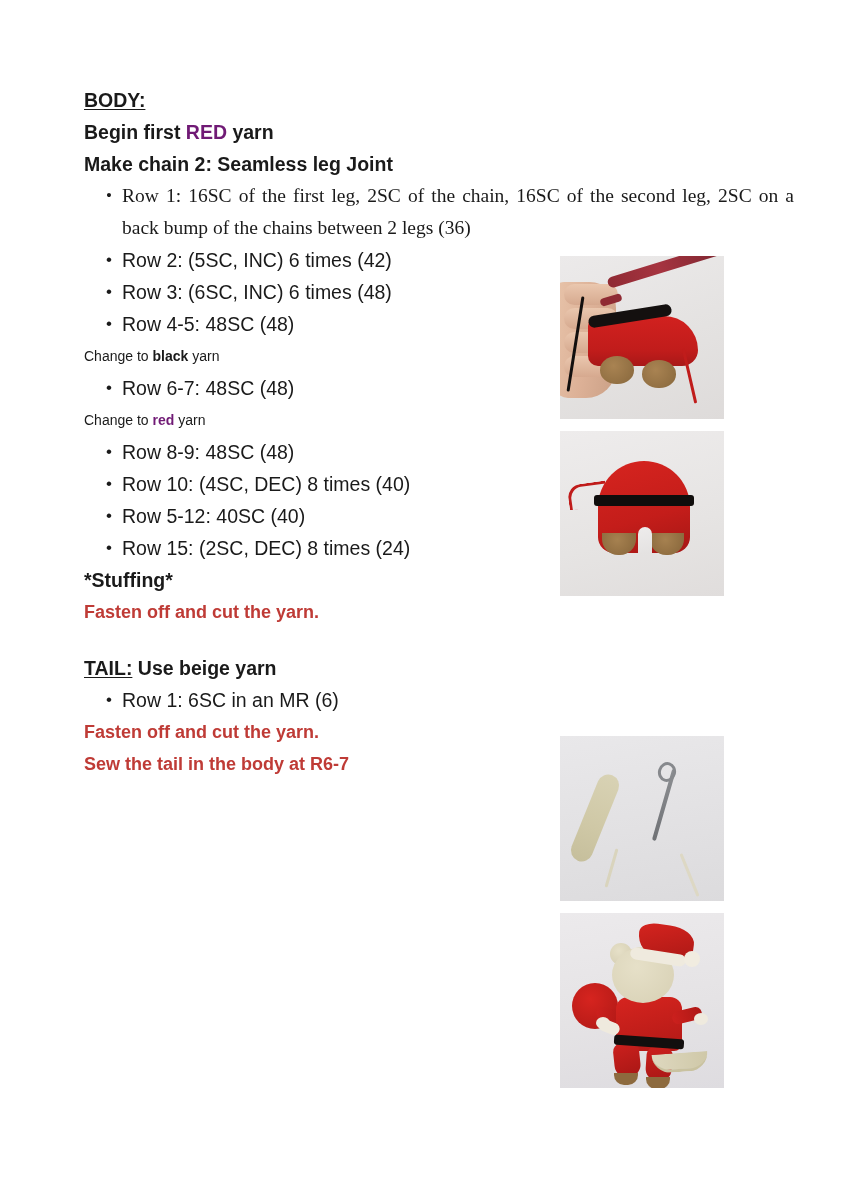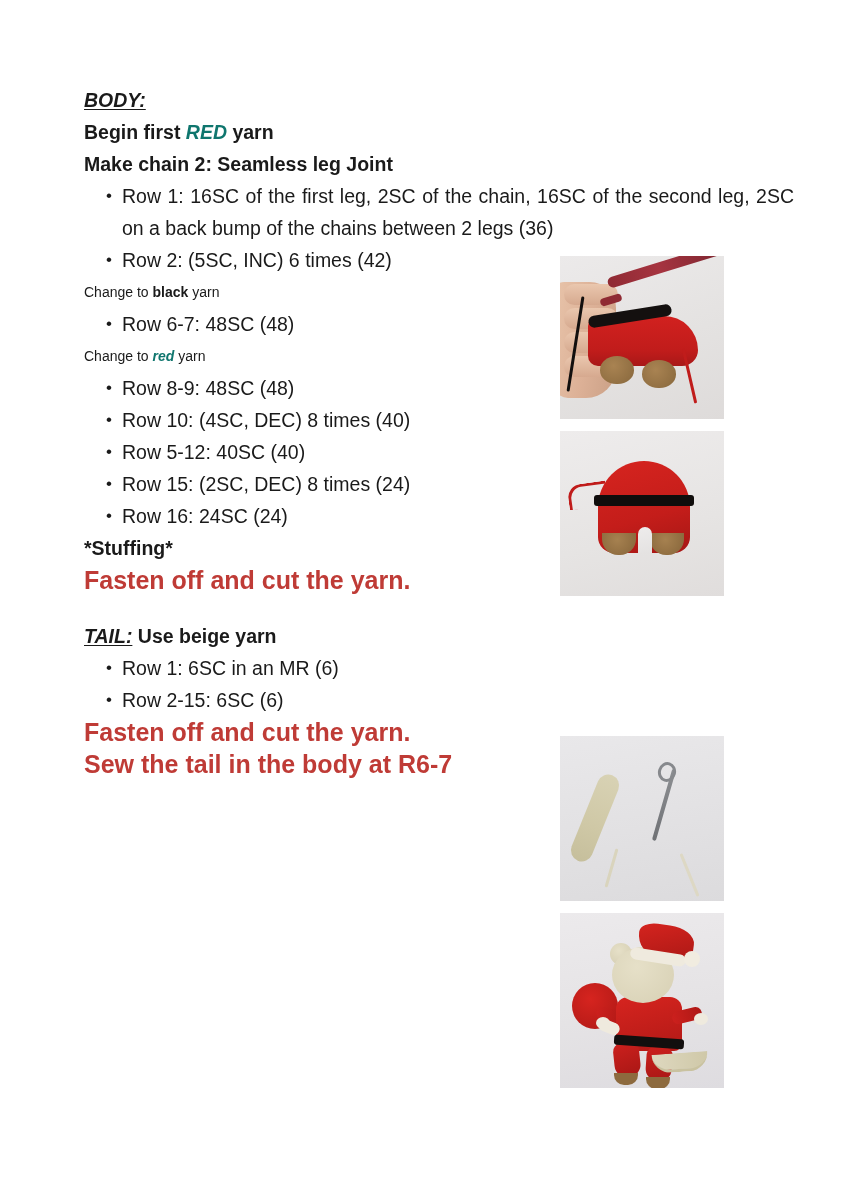--- a/index.html
+++ b/index.html
@@ -34,28 +34,27 @@
     white-space: nowrap;
   }
   .heading {
     font-weight: bold;
     font-size: 19.5px;
     line-height: 32px;
   }
   .heading .u {
     text-decoration: underline;
     text-underline-offset: 2px;
-    font-style: italic;
   }
   .bold { font-weight: bold; }
-  .red  { color: #0f766e; font-style: italic; }
+  .red  { color: #701a75; }
   .redline {
     color: #bf3b36;
     font-weight: bold;
-    font-size: 25px;
+    font-size: 18px;
     line-height: 32px;
   }
   .bullets {
     margin: 0;
     padding: 0;
     list-style: none;
   }
   .bullets li {
     position: relative;
     padding-left: 38px;
@@ -68,20 +67,21 @@
     left: 22px;
     top: 0;
     font-size: 17px;
     line-height: 32px;
   }
   li.just {
     text-align: justify;
     white-space: normal;
     width: 672px;
     text-align-last: left;
+    font-family: Liberation Serif, serif;
   }
   .spacer-md { height: 24px; }
 
   
   .photo {
     position: absolute;
     left: 560px;
     width: 164px;
     border: 0;
     overflow: hidden;
@@ -289,55 +289,55 @@
 
     <div class="heading">
       <span>Begin first </span><span class="red">RED</span><span> yarn</span>
     </div>
 
     <div class="heading">Make chain 2: Seamless leg Joint</div>
 
     <ul class="bullets">
       <li class="just">Row 1: 16SC of the first leg, 2SC of the chain, 16SC of the second leg, 2SC on a back bump of the chains between 2 legs (36)</li>
       <li>Row 2: (5SC, INC) 6 times (42)</li>
+      <li>Row 3: (6SC, INC) 6 times (48)</li>
+      <li>Row 4-5: 48SC (48)</li>
     </ul>
 
     <div class="line">
       <span>Change to </span><span class="bold">black</span><span> yarn</span>
     </div>
 
     <ul class="bullets">
       <li>Row 6-7: 48SC (48)</li>
     </ul>
 
     <div class="line">
       <span>Change to </span><span class="bold red">red</span><span> yarn</span>
     </div>
 
     <ul class="bullets">
       <li>Row 8-9: 48SC (48)</li>
       <li>Row 10: (4SC, DEC) 8 times (40)</li>
       <li>Row 5-12: 40SC (40)</li>
       <li>Row 15: (2SC, DEC) 8 times (24)</li>
-      <li>Row 16: 24SC (24)</li>
     </ul>
 
     <div class="heading">*Stuffing*</div>
 
     <div class="redline">Fasten off and cut the yarn.</div>
 
     <div class="spacer-md"></div>
 
     <div class="heading">
       <span class="u">TAIL:</span><span> Use beige yarn</span>
     </div>
 
     <ul class="bullets">
       <li>Row 1: 6SC in an MR (6)</li>
-      <li>Row 2-15: 6SC (6)</li>
     </ul>
 
     <div class="redline">Fasten off and cut the yarn.</div>
     <div class="redline">Sew the tail in the body at R6-7</div>
 
   </div>
 
   <div class="photo ph1">
     <div class="ph-inner">
       <div class="p1-bg"></div>

